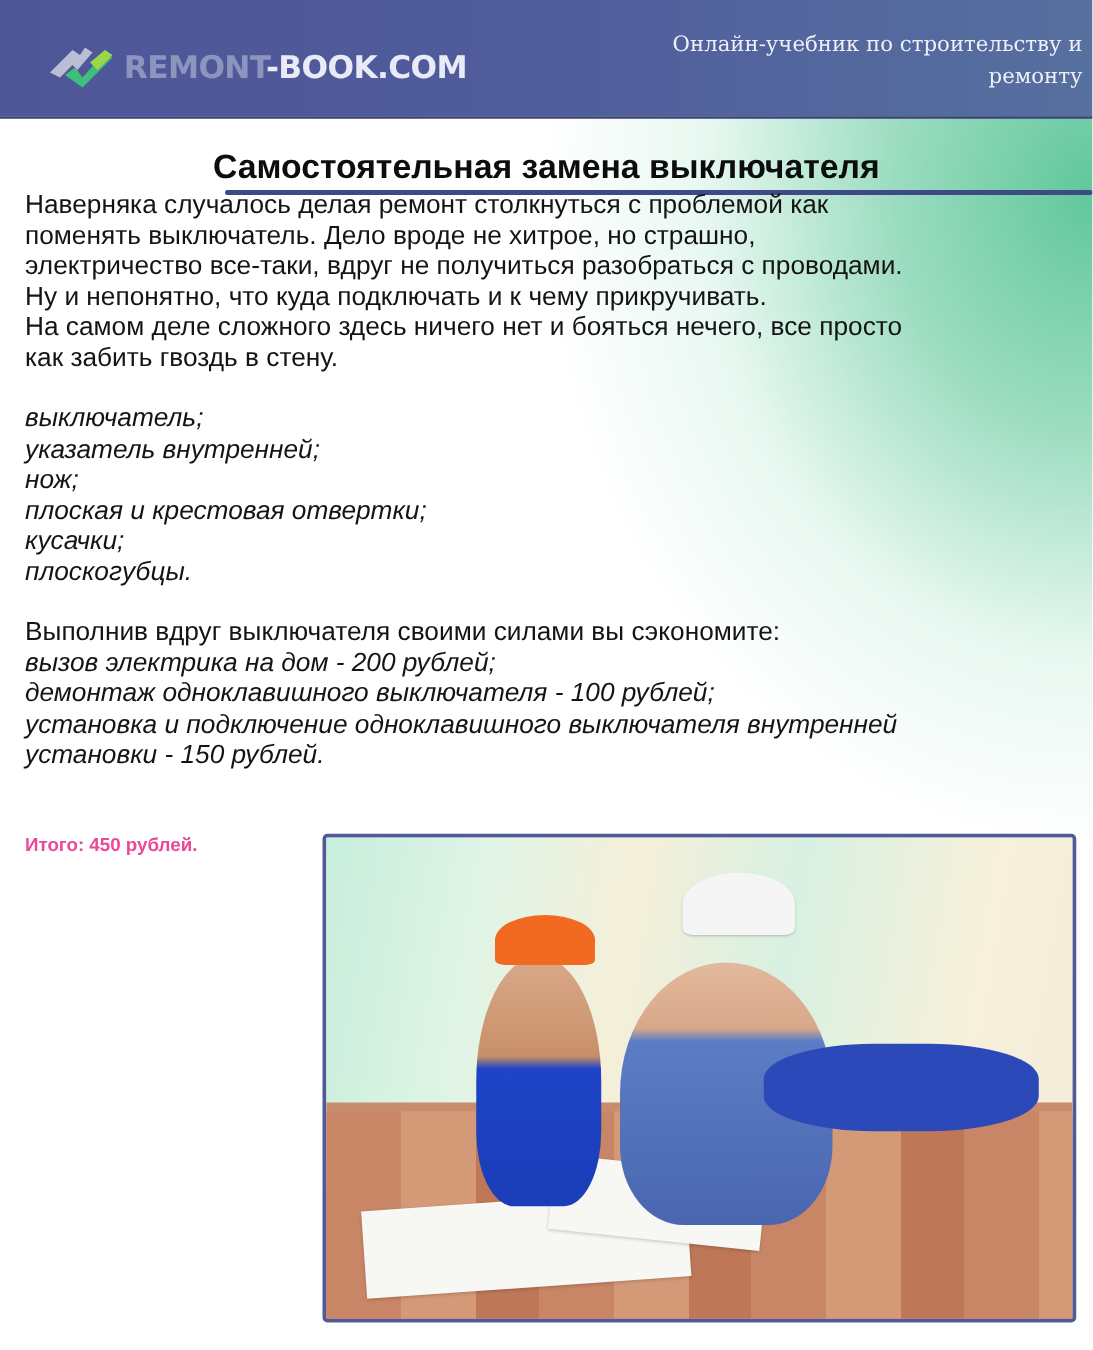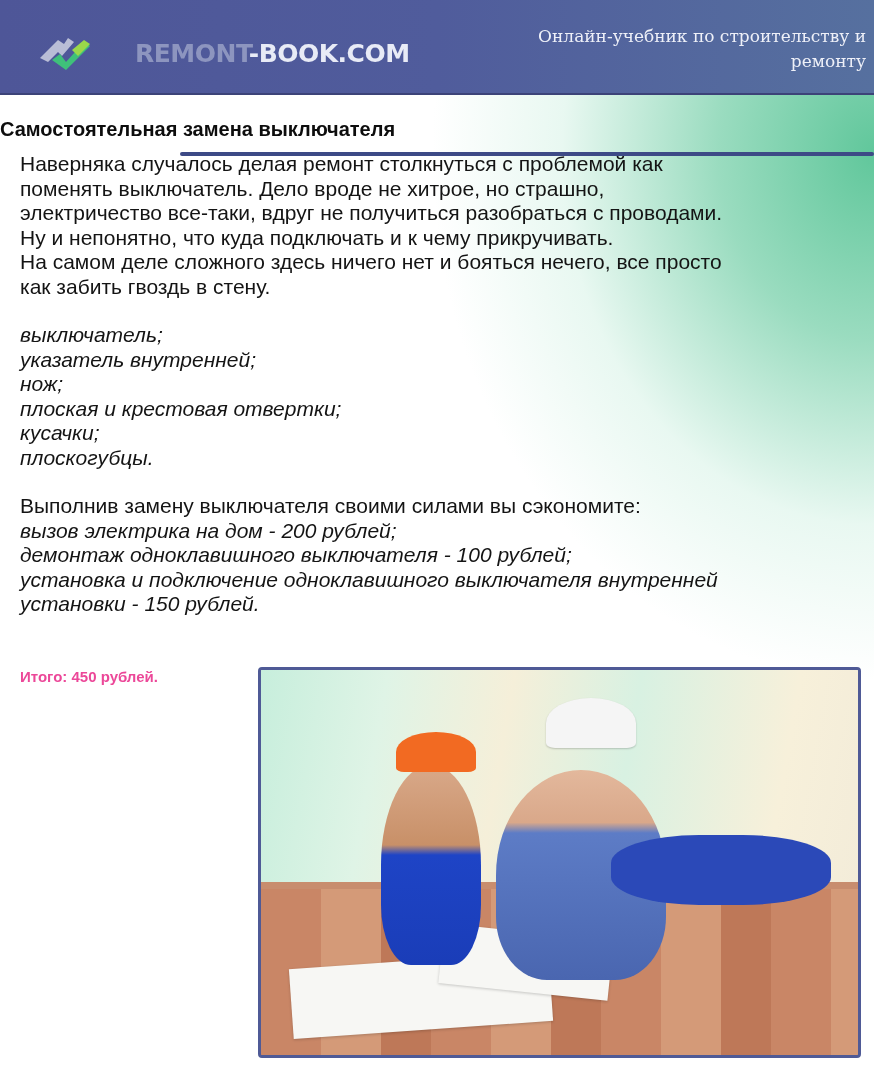--- a/index.html
+++ b/index.html
@@ -7,24 +7,24 @@
   .bg-green{position:absolute;left:0;top:93px;width:874px;height:987px;
     background:
       radial-gradient(ellipse 520px 620px at 874px 60px, rgba(88,196,150,0.95) 0%, rgba(120,208,170,0.75) 30%, rgba(190,235,215,0.35) 60%, rgba(255,255,255,0) 85%);
   }
   .header{position:absolute;left:0;top:0;width:874px;height:93px;
     background:linear-gradient(90deg,#4e5698 0%,#505c9c 50%,#56709f 100%);
     border-bottom:2px solid #3c4378;}
   .logo{position:absolute;left:38px;top:32px;display:flex;align-items:center;}
   .logo svg{width:55px;height:42px;}
   .logo-text{font-family:"DejaVu Sans",sans-serif;font-size:25px;font-weight:bold;margin-left:6px;letter-spacing:-0.5px;}
-  .logo-a{color:#8d95bf;margin-left:36px;}
+  .logo-a{color:#8d95bf;}
   .logo-b{color:#e8ebf6;}
   .tagline{position:absolute;right:8px;top:24px;width:380px;text-align:right;font-family:"DejaVu Serif",serif;font-size:17px;line-height:25px;color:#eef0f8;}
-  .title{position:absolute;left:0;top:118px;width:874px;font-size:20px;font-weight:bold;color:#0d0d0d;letter-spacing:0px;}
+  .title{position:absolute;left:0;top:118px;width:874px;text-align:center;font-size:27px;font-weight:bold;color:#0d0d0d;letter-spacing:0px;}
   .title-rule{position:absolute;left:180px;top:152px;width:694px;height:4px;background:#3d4a86;border-radius:2px;}
   .content{position:absolute;left:20px;top:152px;width:840px;font-size:21px;line-height:24.5px;color:#141414;}
   .content p{margin:0;}
   .gap{height:24px;}
   .it{font-style:italic;}
   .total{position:absolute;left:20px;top:668px;font-size:15px;font-weight:bold;color:#ec4899;}
   .photo{position:absolute;left:258px;top:667px;width:597px;height:385px;border:3px solid #4f5a96;border-radius:4px;overflow:hidden;
     background:linear-gradient(180deg,#eaf0e0 0%,#e4f2e2 45%,#d9b7a0 58%,#c98b6a 80%,#bd7b58 100%);}
   .wall{position:absolute;left:0;top:0;width:100%;height:58%;background:linear-gradient(100deg,#c7eedc 0%,#dff4e6 20%,#f5efd9 40%,#d8f1e2 60%,#f7f0da 85%,#f3ecd9 100%);}
   .floor{position:absolute;left:0;top:57%;width:100%;height:43%;
@@ -66,21 +66,21 @@
   <div>
     <p class="it">выключатель;</p>
     <p class="it">указатель внутренней;</p>
     <p class="it">нож;</p>
     <p class="it">плоская и крестовая отвертки;</p>
     <p class="it">кусачки;</p>
     <p class="it">плоскогубцы.</p>
   </div>
   <div class="gap"></div>
   <div>
-    <p>Выполнив замену выключателя своими силами вы сэкономите:</p>
+    <p>Выполнив вдруг выключателя своими силами вы сэкономите:</p>
     <p class="it">вызов электрика на дом - 200 рублей;</p>
     <p class="it">демонтаж одноклавишного выключателя - 100 рублей;</p>
     <p class="it">установка и подключение одноклавишного выключателя внутренней</p>
     <p class="it">установки - 150 рублей.</p>
   </div>
 </div>
 
 <div class="total">Итого: 450 рублей.</div>
 
 <div class="photo" title="Двое строителей в касках лежат на полу над чертежами">

